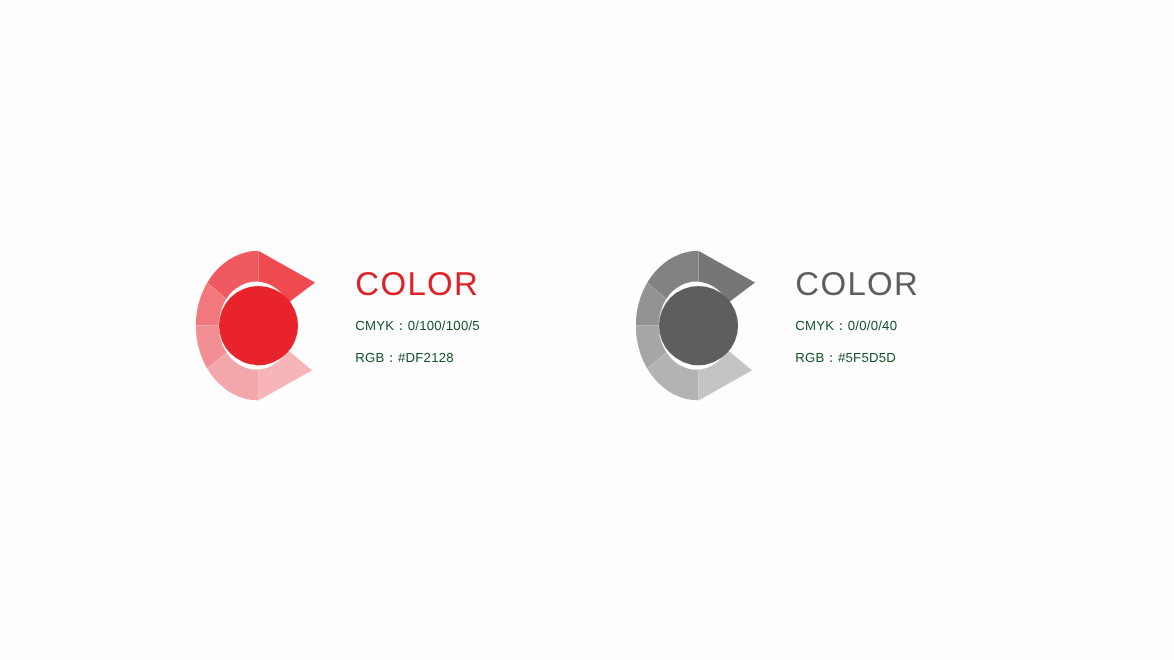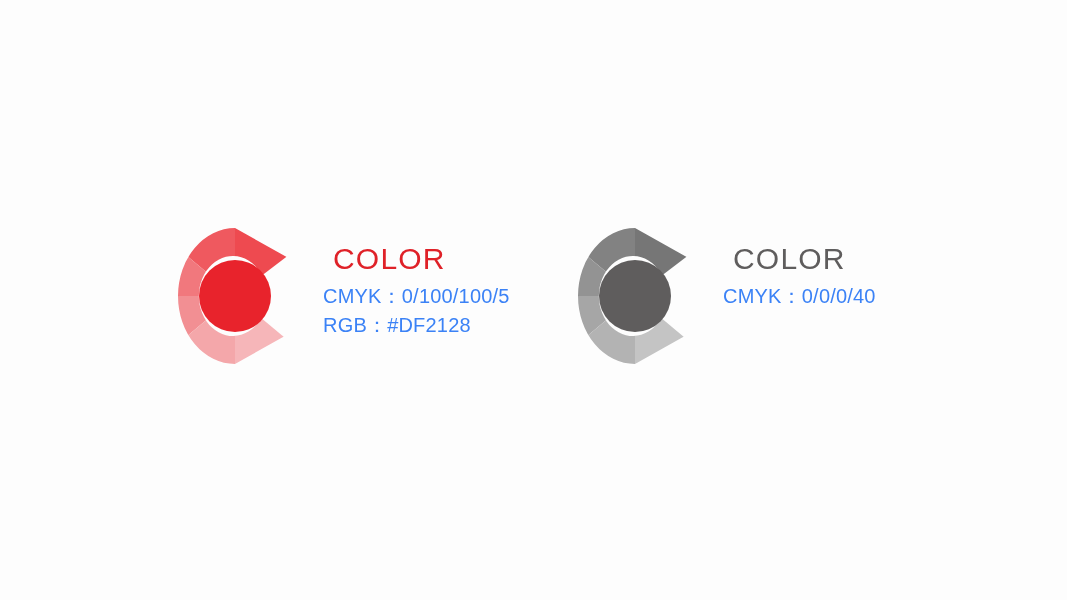--- a/index.html
+++ b/index.html
@@ -46,31 +46,31 @@
   .info {
     margin-left: 31px;
     padding-top: 14px;
   }
 
   .title {
     font-size: 30px;
     line-height: 34px;
     letter-spacing: 1.2px;
     font-weight: 400;
-    margin: 0 0 6px 10px;
+    margin: 0 0 6px 0;
     white-space: nowrap;
   }
   .title-red  { color: #df2128; }
   .title-gray { color: #5f5d5d; }
 
   .line {
-    font-size: 20px;
+    font-size: 12px;
     line-height: 29px;
     letter-spacing: 0.2px;
-    color: #3b82f6;
+    color: #14532d;
     white-space: nowrap;
     margin: 0;
   }
   .line .lbl { }
   .line .val { }
 </style>
 </head>
 <body style="background: rgb(253, 253, 253);">
 
 <div class="stage">
@@ -148,16 +148,19 @@
 
         <circle cx="57" cy="68" r="36" fill="#5f5d5d"></circle>
       </svg>
     </div>
 
     <div class="info">
       <div class="title title-gray">COLOR</div>
       <div class="line">
         <span class="lbl">CMYK：</span><span class="val">0/0/0/40</span>
       </div>
+      <div class="line">
+        <span class="lbl">RGB：</span><span class="val">#5F5D5D</span>
+      </div>
     </div>
   </div>
 
 </div>
 
 </body></html>

